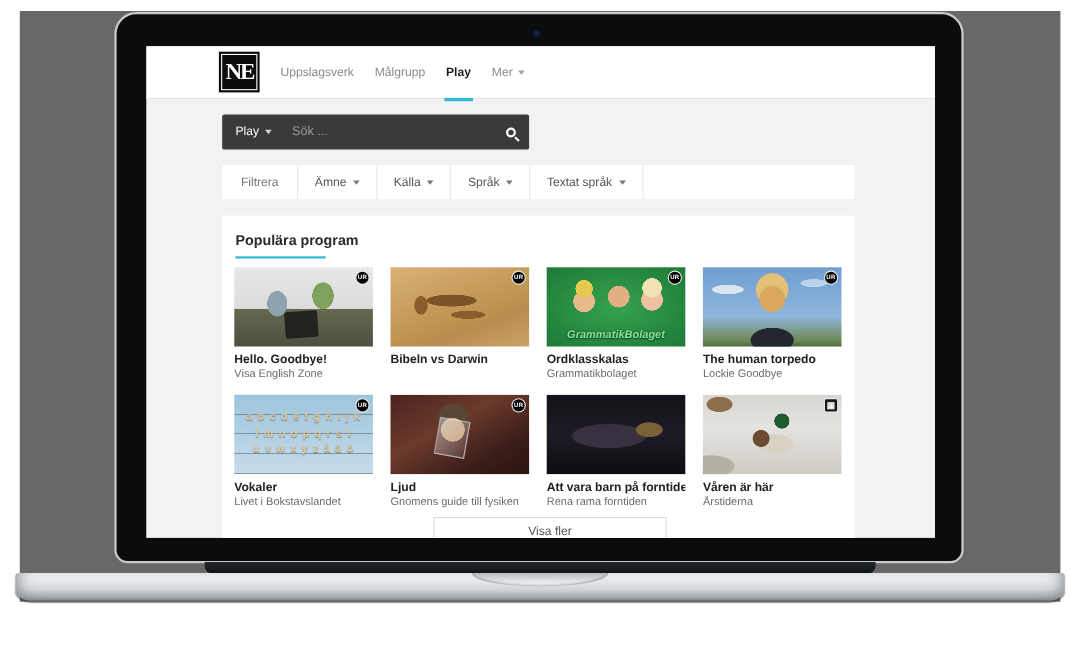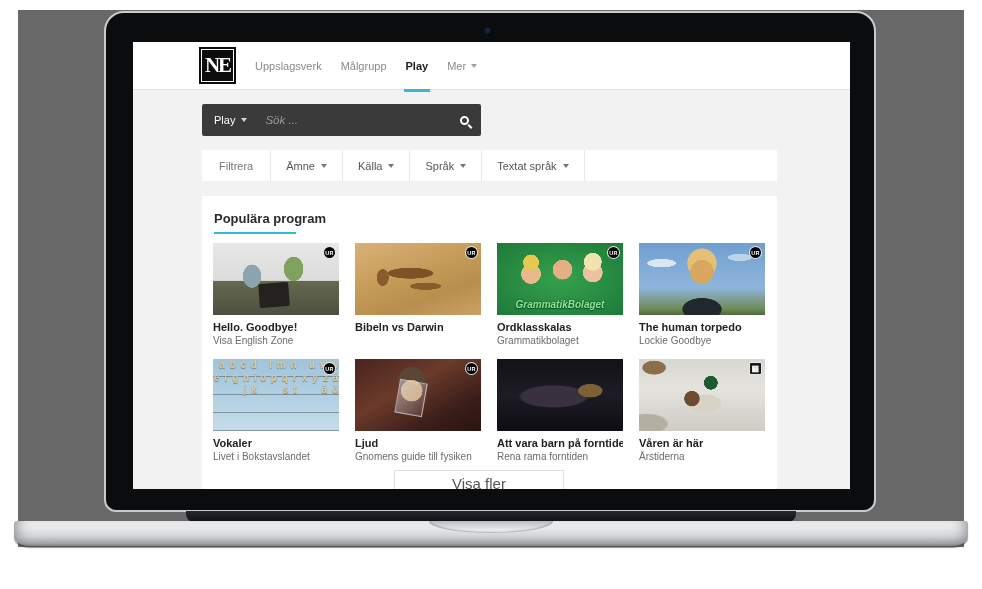--- a/index.html
+++ b/index.html
@@ -38,21 +38,21 @@
   
   .caret { width:0; height:0; border-left:3.5px solid transparent; border-right:3.5px solid transparent;
            border-top:4px solid currentColor; display:inline-block; opacity:.8; }
   .mag { width:9px; height:9px; border:2px solid #fff; border-radius:50%; position:relative; display:inline-block; }
   .mag::after { content:""; position:absolute; width:2px; height:5px; background:#fff; left:7px; top:6px; transform:rotate(-45deg); }
 
   
   .search-bar { position:absolute; left:69px; top:62px; width:279px; height:32px; background:#3a3a3a;
                 border-radius:2px; display:flex; align-items:center; padding:0 12px; color:#fff; font-size:11px; }
   .scope { display:flex; align-items:center; gap:6px; margin-right:18px; cursor:pointer; }
-  .search-input { flex:1; background:transparent; border:none; outline:none; color:#ddd; font-size:11.5px; font-family:"Liberation Sans",sans-serif;font-style:italic; }
+  .search-input { flex:1; background:transparent; border:none; outline:none; color:#ddd; font-size:11.5px; font-family:"Liberation Sans",sans-serif; }
   .search-input::placeholder { color:#9a9a9a; }
 
   
   .filter-bar { position:absolute; left:69px; top:108px; width:575px; height:31px; background:#fff;
                 display:flex; align-items:stretch; font-size:11px; color:#555; }
   .f-static { display:flex; align-items:center; padding:0 17px; color:#777; }
   .f-item { display:flex; align-items:center; gap:6px; padding:0 15px; border-left:1px solid #e9e9e9; cursor:pointer;text-align:right; }
   .f-item:last-of-type { border-right:1px solid #e9e9e9; }
 
   
@@ -96,22 +96,22 @@
   .t4 { background:
         radial-gradient(circle 12px at 50% 40%, #d9a85e 96%, transparent),
         radial-gradient(circle 15px at 50% 28%, #e4bf77 96%, transparent),
         radial-gradient(ellipse 28px 16px at 50% 92%, #21272c 68%, transparent 72%),
         radial-gradient(ellipse 24px 7px at 18% 28%, rgba(255,255,255,.7) 58%, transparent 62%),
         radial-gradient(ellipse 20px 6px at 80% 20%, rgba(255,255,255,.5) 58%, transparent 62%),
         linear-gradient(180deg,#6f9fd0 0%,#8fb5dc 62%,#6d8a56 92%,#51683f 100%); }
   .t5 { background:
         repeating-linear-gradient(180deg, transparent 0 17px, rgba(60,70,80,.45) 17px 18px),
         linear-gradient(180deg,#9ec4dc,#c5dcea); }
-  .v-rows { position:absolute; inset:0; display:flex; flex-direction:row; justify-content:center; gap:2px;
-            text-align:right; font-weight:bold; font-size:10px; line-height:1.25; color:#dbc9a2;
+  .v-rows { position:absolute; inset:0; display:flex; flex-direction:column; justify-content:center; gap:2px;
+            text-align:center; font-weight:bold; font-size:10px; line-height:1.25; color:#dbc9a2;
             text-shadow:0 1px 1px rgba(80,60,30,.55); letter-spacing:1px; }
   .t6 { background:
         radial-gradient(circle 11px at 45% 44%, #caa176 96%, transparent),
         radial-gradient(circle 14px at 45% 30%, #5a4636 96%, transparent),
         linear-gradient(150deg,#4a2420 0%,#6b3a2a 40%,#3a1d1a 75%,#2a1512 100%); }
   .t6::after { content:""; position:absolute; left:42px; top:22px; width:26px; height:32px;
                background:linear-gradient(120deg, rgba(230,240,250,.45), rgba(230,240,250,.1));
                border:1px solid rgba(240,246,252,.5); transform:rotate(10deg); }
   .t7 { background:
         radial-gradient(ellipse 20px 11px at 74% 44%, #7a6136 58%, transparent 64%),
@@ -119,22 +119,22 @@
         linear-gradient(180deg,#141218 0%,#1d1b24 50%,#0e0d12 100%); }
   .t8 { background:
         radial-gradient(circle 7px at 57% 33%, #1e5c30 96%, transparent),
         radial-gradient(circle 8px at 42% 55%, #6e4a33 92%, transparent),
         radial-gradient(ellipse 24px 13px at 52% 62%, #d8d2c4 66%, transparent 72%),
         radial-gradient(ellipse 17px 10px at 12% 12%, #8a6f4a 66%, transparent 72%),
         radial-gradient(ellipse 30px 14px at 6% 90%, #b4afa3 66%, transparent 75%),
         linear-gradient(180deg,#d8d6d2 0%,#e5e3de 40%,#cfccc6 100%); }
 
   
-  .load-more { position:absolute; left:192px; top:274px; width:170px; height:26px; background:#fff;
-               border:1px solid #dddddd; color:#555; font-size:15px; display:flex; align-items:center;
+  .load-more { position:absolute; left:192px; top:274px; width:212px; height:26px; background:#fff;
+               border:1px solid #dddddd; color:#555; font-size:11px; display:flex; align-items:center;
                justify-content:center; cursor:pointer; font-family:"Liberation Sans",sans-serif; }
 </style>
 </head>
 <body>
 
 <div class="backdrop"></div>
 <div class="lid"></div>
 <div class="camera"></div>
 
 <div class="screen">

